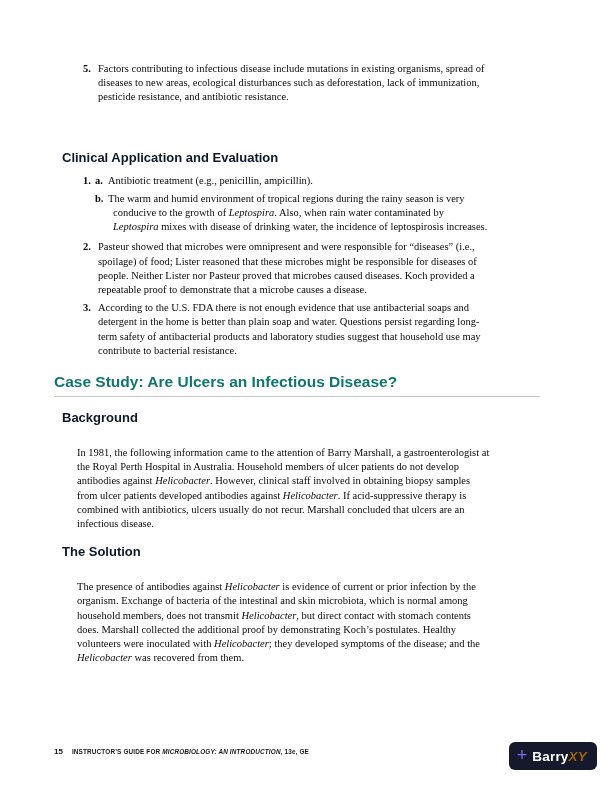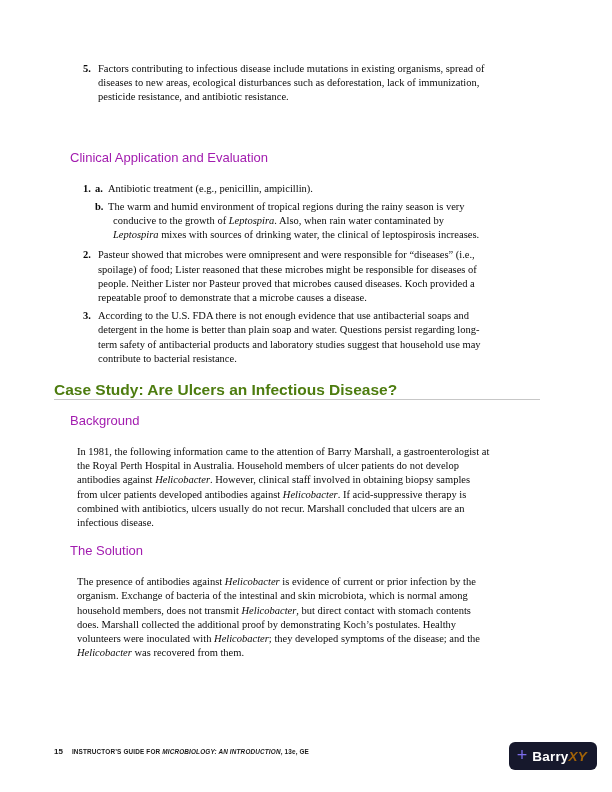--- a/index.html
+++ b/index.html
@@ -18,35 +18,35 @@
   .num{flex:0 0 15px;font-weight:bold;font-size:10.5px;line-height:14.2px;}
   .num.narrow{flex:0 0 12px;}
   .sub{flex:0 0 13px;font-weight:bold;font-size:10.5px;line-height:14.2px;}
   .li-text{flex:1;}
   .hang{padding-left:5px;text-indent:-5px;}
   
   .para{margin-left:23px;margin-right:50px;}
   
   .h-section{
     font-family:"Liberation Sans","DejaVu Sans",sans-serif;
-    font-weight:normal;font-size:13px;line-height:16px;margin:16px;color:#a21caf;
+    font-weight:bold;font-size:13px;line-height:16px;margin:8px;color:#0f172a;
   }
   .h-case{
     font-family:"Liberation Sans","DejaVu Sans",sans-serif;
-    font-weight:bold;font-size:15.5px;line-height:19px;margin:0;color:#4d7c0f;
-    border-bottom:1px solid #c7c7c7;
+    font-weight:bold;font-size:15.5px;line-height:19px;margin:0;color:#0f766e;
+    border-bottom:1px solid #c7c7c7;padding-bottom:5px;
   }
   .mt-clinical{margin-top:45px;}
   .mt-1a{margin-top:6px;}
   .mt-1b{margin-top:4px;}
   .mt-2{margin-top:6px;}
   .mt-3{margin-top:4px;}
   .mt-case{margin-top:14px;}
   .mt-subh{margin-top:13px;}
-  .mt-para{margin-top:8px;}
+  .mt-para{margin-top:20px;}
   
   .footer{
     position:absolute;left:54px;top:747px;display:flex;align-items:baseline;
     font-family:"Liberation Sans","DejaVu Sans",sans-serif;color:#1a1a1a;
   }
   .footer .pnum{font-size:8px;font-weight:bold;margin-right:9px;}
   .footer .ftext{font-size:6.4px;font-weight:bold;letter-spacing:0.15px;}
   
   .badge{
     position:absolute;right:15px;top:742px;height:28px;
@@ -73,21 +73,21 @@
 
     <div class="list-item body-text mt-1a">
       <span class="num narrow">1.</span>
       <span class="sub">a.</span>
       <div class="li-text"><span>Antibiotic treatment (e.g., penicillin, ampicillin).</span></div>
     </div>
 
     <div class="list-item body-text mt-1b">
       <span class="num narrow"></span>
       <span class="sub">b.</span>
-      <div class="li-text hang"><span>The warm and humid environment of tropical regions during the rainy season is very conducive to the growth of </span><span class="it">Leptospira</span><span>. Also, when rain water contaminated by </span><span class="it">Leptospira</span><span> mixes with sources of drinking water, the clinical of leptospirosis increases.</span></div>
+      <div class="li-text hang"><span>The warm and humid environment of tropical regions during the rainy season is very conducive to the growth of </span><span class="it">Leptospira</span><span>. Also, when rain water contaminated by </span><span class="it">Leptospira</span><span> mixes with disease of drinking water, the incidence of leptospirosis increases.</span></div>
     </div>
 
     <div class="list-item body-text mt-2">
       <span class="num">2.</span>
       <div class="li-text"><span>Pasteur showed that microbes were omnipresent and were responsible for “diseases” (i.e., spoilage) of food; Lister reasoned that these microbes might be responsible for diseases of people. Neither Lister nor Pasteur proved that microbes caused diseases. Koch provided a repeatable proof to demonstrate that a microbe causes a disease.</span></div>
     </div>
 
     <div class="list-item body-text mt-3">
       <span class="num">3.</span>
       <div class="li-text"><span>According to the U.S. FDA there is not enough evidence that use antibacterial soaps and detergent in the home is better than plain soap and water. Questions persist regarding long-term safety of antibacterial products and laboratory studies suggest that household use may contribute to bacterial resistance.</span></div>

